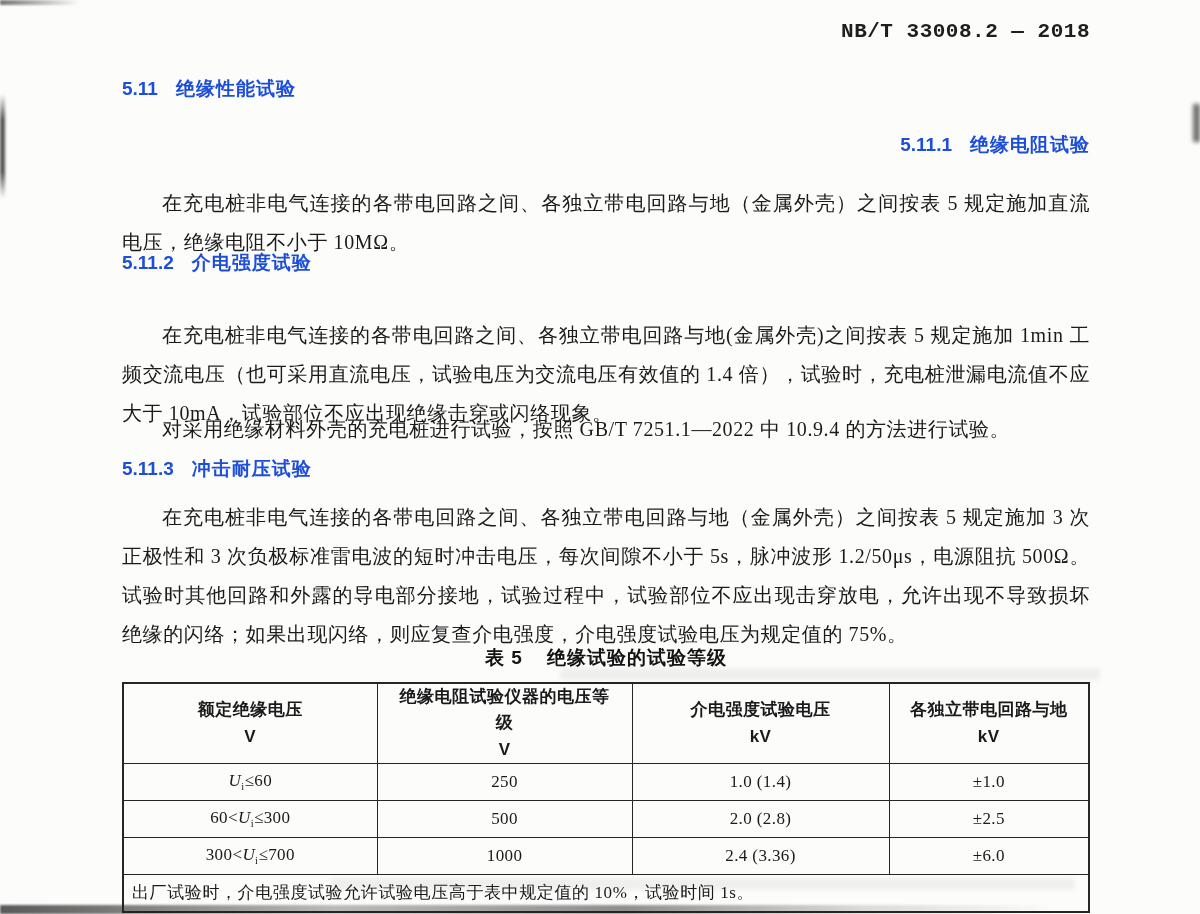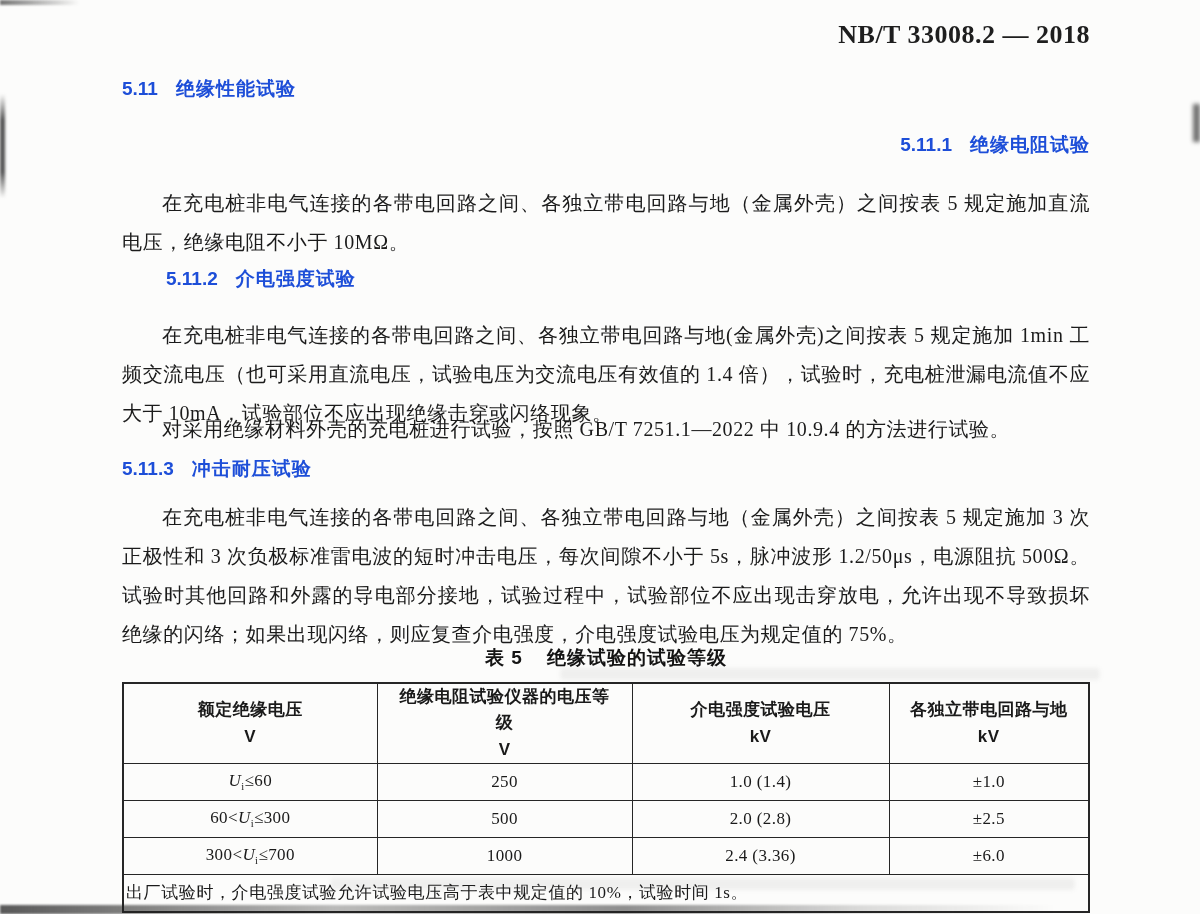--- a/index.html
+++ b/index.html
@@ -7,22 +7,22 @@
     width:1200px;height:914px;
     background:#fcfcfb;
     position:relative;
     overflow:hidden;
     font-family:"Liberation Serif","DejaVu Serif",serif;
     color:#1e1e1e;
   }
   .abs{position:absolute;}
   .doc-number{
     right:110px;top:20px;
-    font-family:Liberation Serif, serif;
-    font-weight:bold;font-size:26px;letter-spacing:0.5px;
+    font-family:Liberation Mono, monospace;
+    font-weight:bold;font-size:21px;letter-spacing:0.5px;
   }
   .content{left:122px;width:968px;}
   .sec-heading{
     font-family:"Liberation Sans","DejaVu Sans",sans-serif;
     font-weight:bold;font-size:19px;color:#1d4ed8;
     letter-spacing:1px;
   }
   .sec-heading .sec-num{margin-right:18px;letter-spacing:0;}
   .para{
     font-size:20px;line-height:39px;
@@ -46,21 +46,21 @@
     font-family:"Liberation Sans","DejaVu Sans",sans-serif;
     font-weight:bold;font-size:17px;color:#1a1a1a;
     height:60px;line-height:1.55;padding:0 16px;text-align:center;
     letter-spacing:0.5px;
   }
   table.t5 td{
     font-size:17px;height:36px;text-align:center;
     color:#1a1a1a;letter-spacing:0.4px;padding:0 4px;
   }
   table.t5 td.note-cell{
-    text-align:left;height:30px;padding:2px 10px 4px 2px;
+    text-align:left;height:30px;padding:2px 10px 4px 8px;
     font-size:17px;letter-spacing:0.6px;
   }
   table.t5 sub{font-size:0.62em;}
   table.t5 i{font-family:"Liberation Serif","DejaVu Serif",serif;}
   col.c1{width:26.3%;}col.c2{width:26.4%;}col.c3{width:26.6%;}col.c4{width:20.7%;}
   
   .smudge{pointer-events:none;}
   .smudge-top-left{left:0;top:0;width:80px;height:5px;
     background:linear-gradient(90deg,rgba(45,45,45,.65),rgba(45,45,45,0));filter:blur(1px);}
   .smudge-left{left:0;top:94px;width:5px;height:104px;
@@ -81,21 +81,21 @@
 
 <div class="abs content sec-heading" style="top:76px;">
   <span class="sec-num">5.11</span><span>绝缘性能试验</span>
 </div>
 
 <div class="abs content sec-heading" style="top:132px;text-align:right;">
   <span class="sec-num">5.11.1</span><span>绝缘电阻试验</span>
 </div>
 <p class="abs content para" style="top:184px;">在充电桩非电气连接的各带电回路之间、各独立带电回路与地（金属外壳）之间按表 5 规定施加直流电压，绝缘电阻不小于 10MΩ。</p>
 
-<div class="abs content sec-heading" style="top:266px;margin-left:44px;">
+<div class="abs content sec-heading" style="top:250px;">
   <span class="sec-num">5.11.2</span><span>介电强度试验</span>
 </div>
 <p class="abs content para" style="top:316px;">在充电桩非电气连接的各带电回路之间、各独立带电回路与地(金属外壳)之间按表 5 规定施加 1min 工频交流电压（也可采用直流电压，试验电压为交流电压有效值的 1.4 倍），试验时，充电桩泄漏电流值不应大于 10mA，试验部位不应出现绝缘击穿或闪络现象。</p>
 <p class="abs content para" style="top:410px;">对采用绝缘材料外壳的充电桩进行试验，按照 GB/T 7251.1—2022 中 10.9.4 的方法进行试验。</p>
 
 <div class="abs content sec-heading" style="top:456px;">
   <span class="sec-num">5.11.3</span><span>冲击耐压试验</span>
 </div>
 <p class="abs content para" style="top:498px;">在充电桩非电气连接的各带电回路之间、各独立带电回路与地（金属外壳）之间按表 5 规定施加 3 次正极性和 3 次负极标准雷电波的短时冲击电压，每次间隙不小于 5s，脉冲波形 1.2/50μs，电源阻抗 500Ω。试验时其他回路和外露的导电部分接地，试验过程中，试验部位不应出现击穿放电，允许出现不导致损坏绝缘的闪络；如果出现闪络，则应复查介电强度，介电强度试验电压为规定值的 75%。</p>
 

